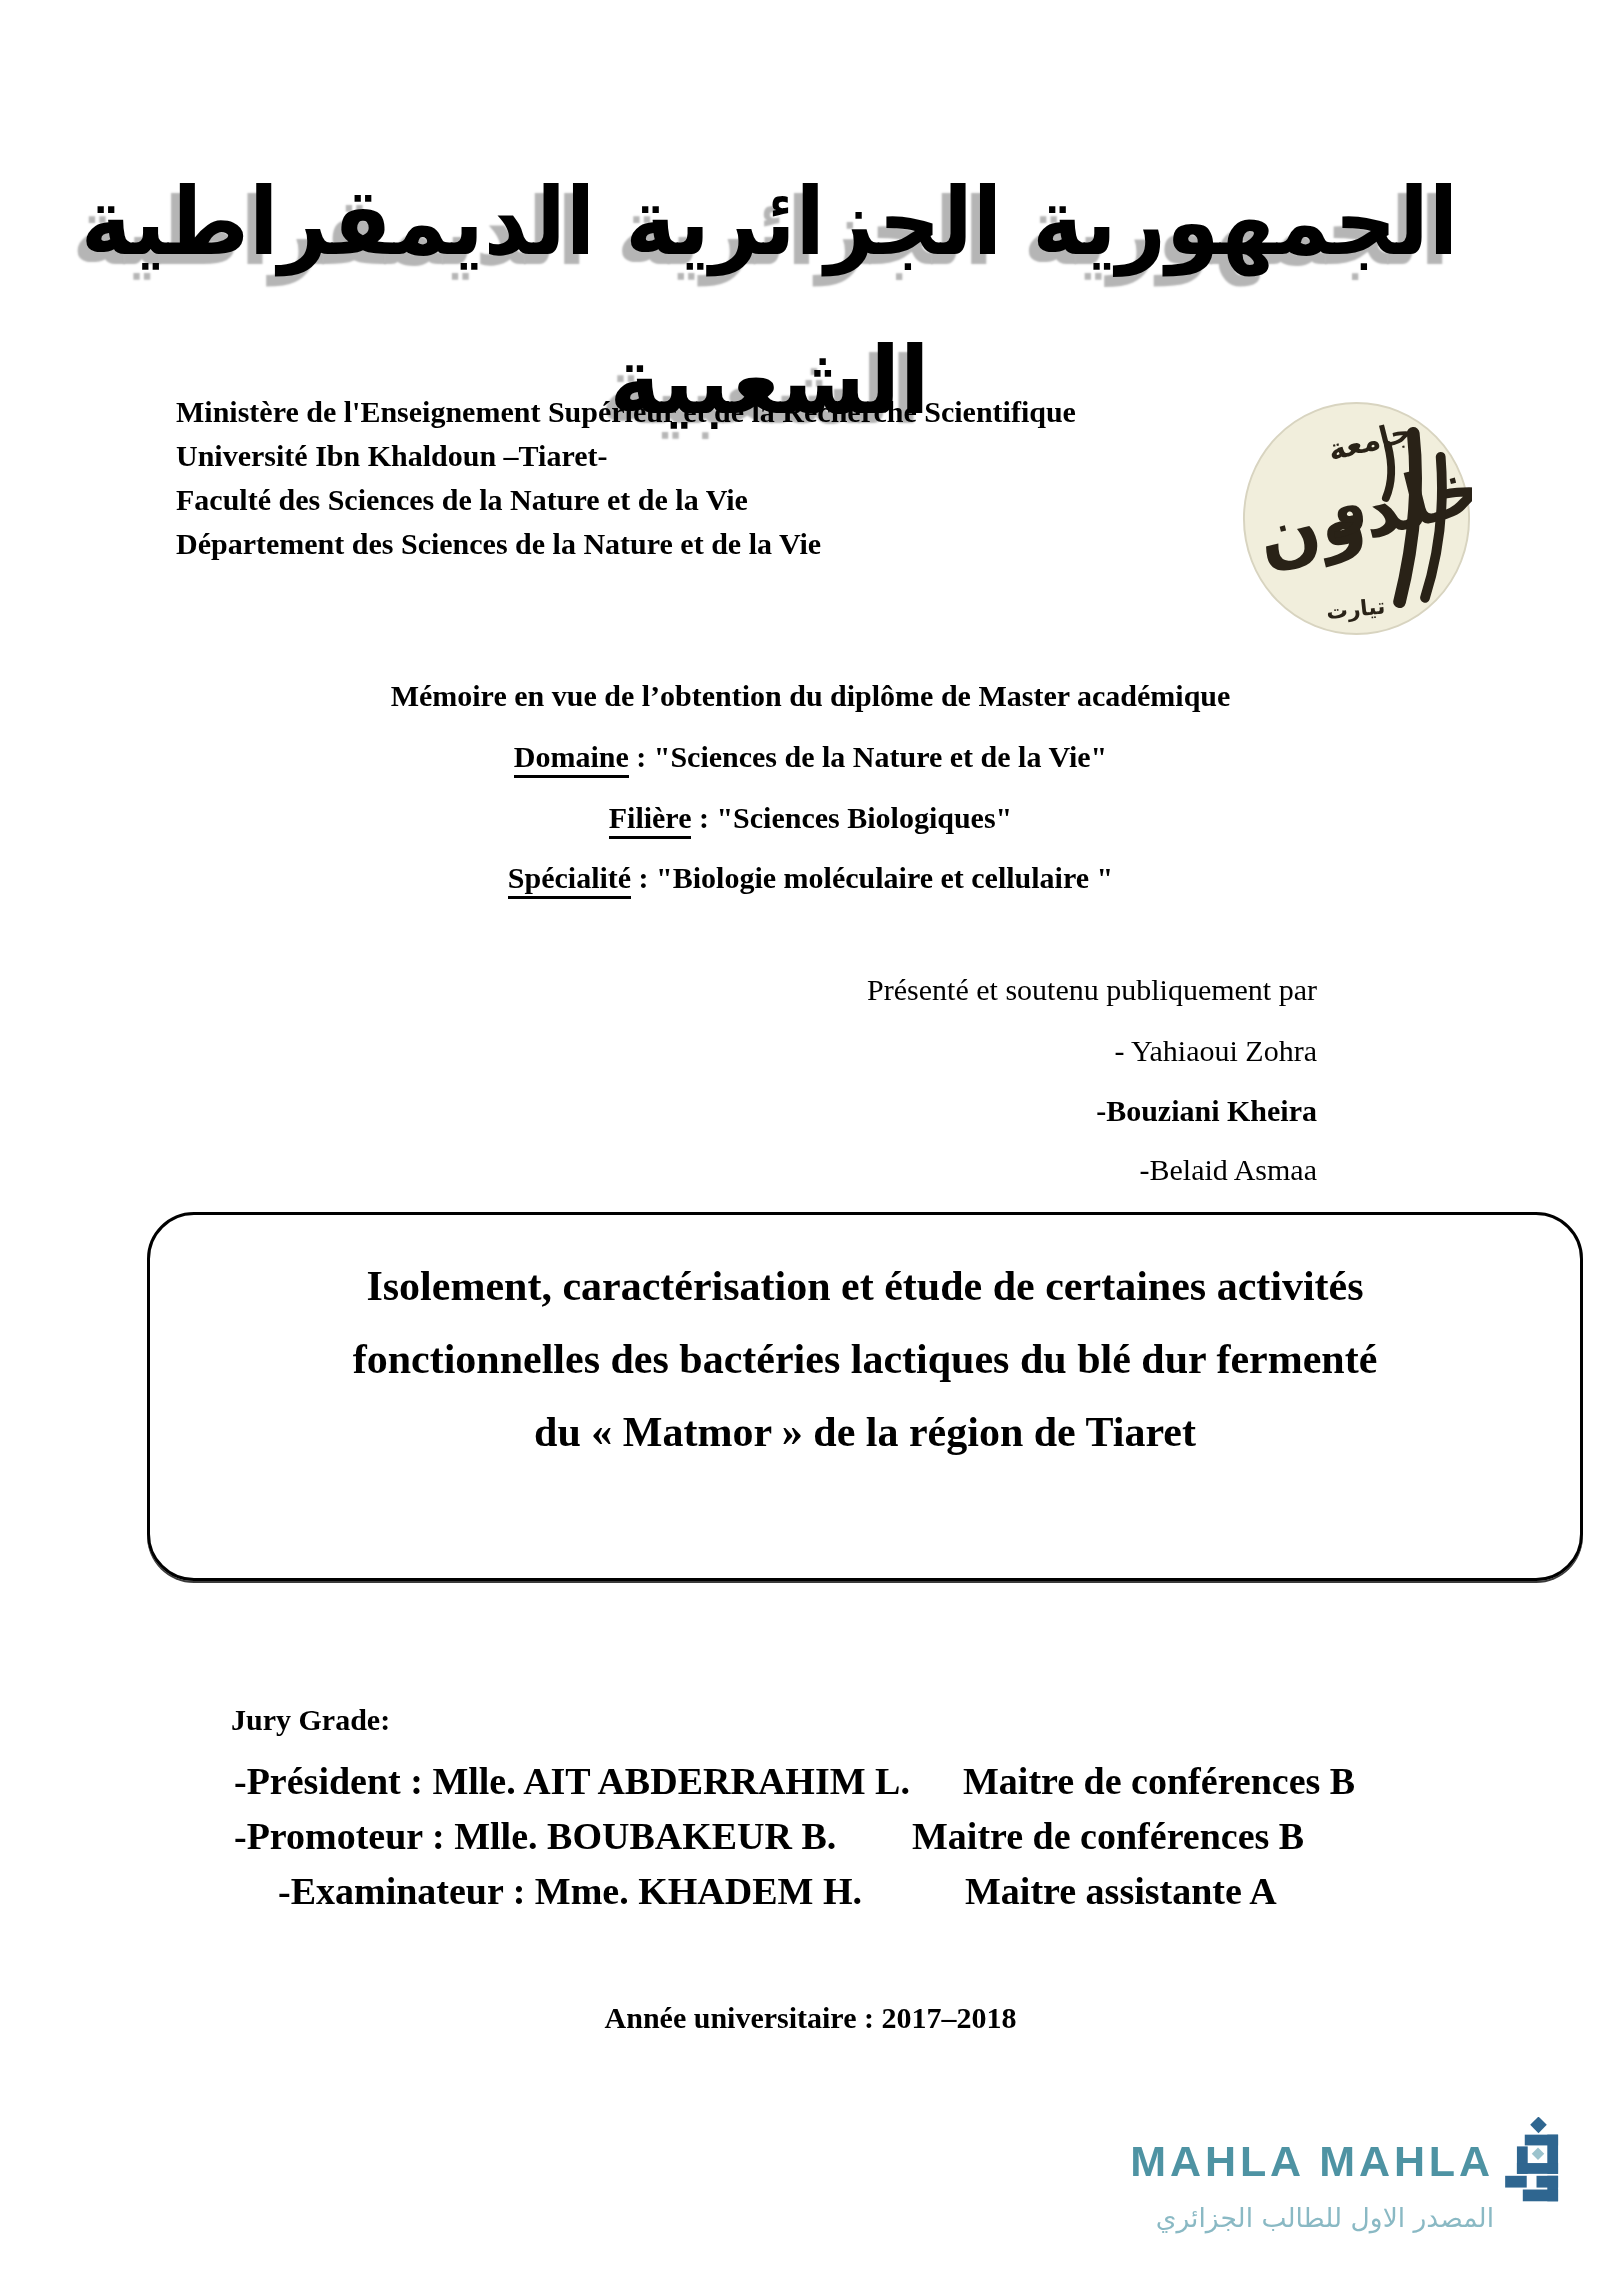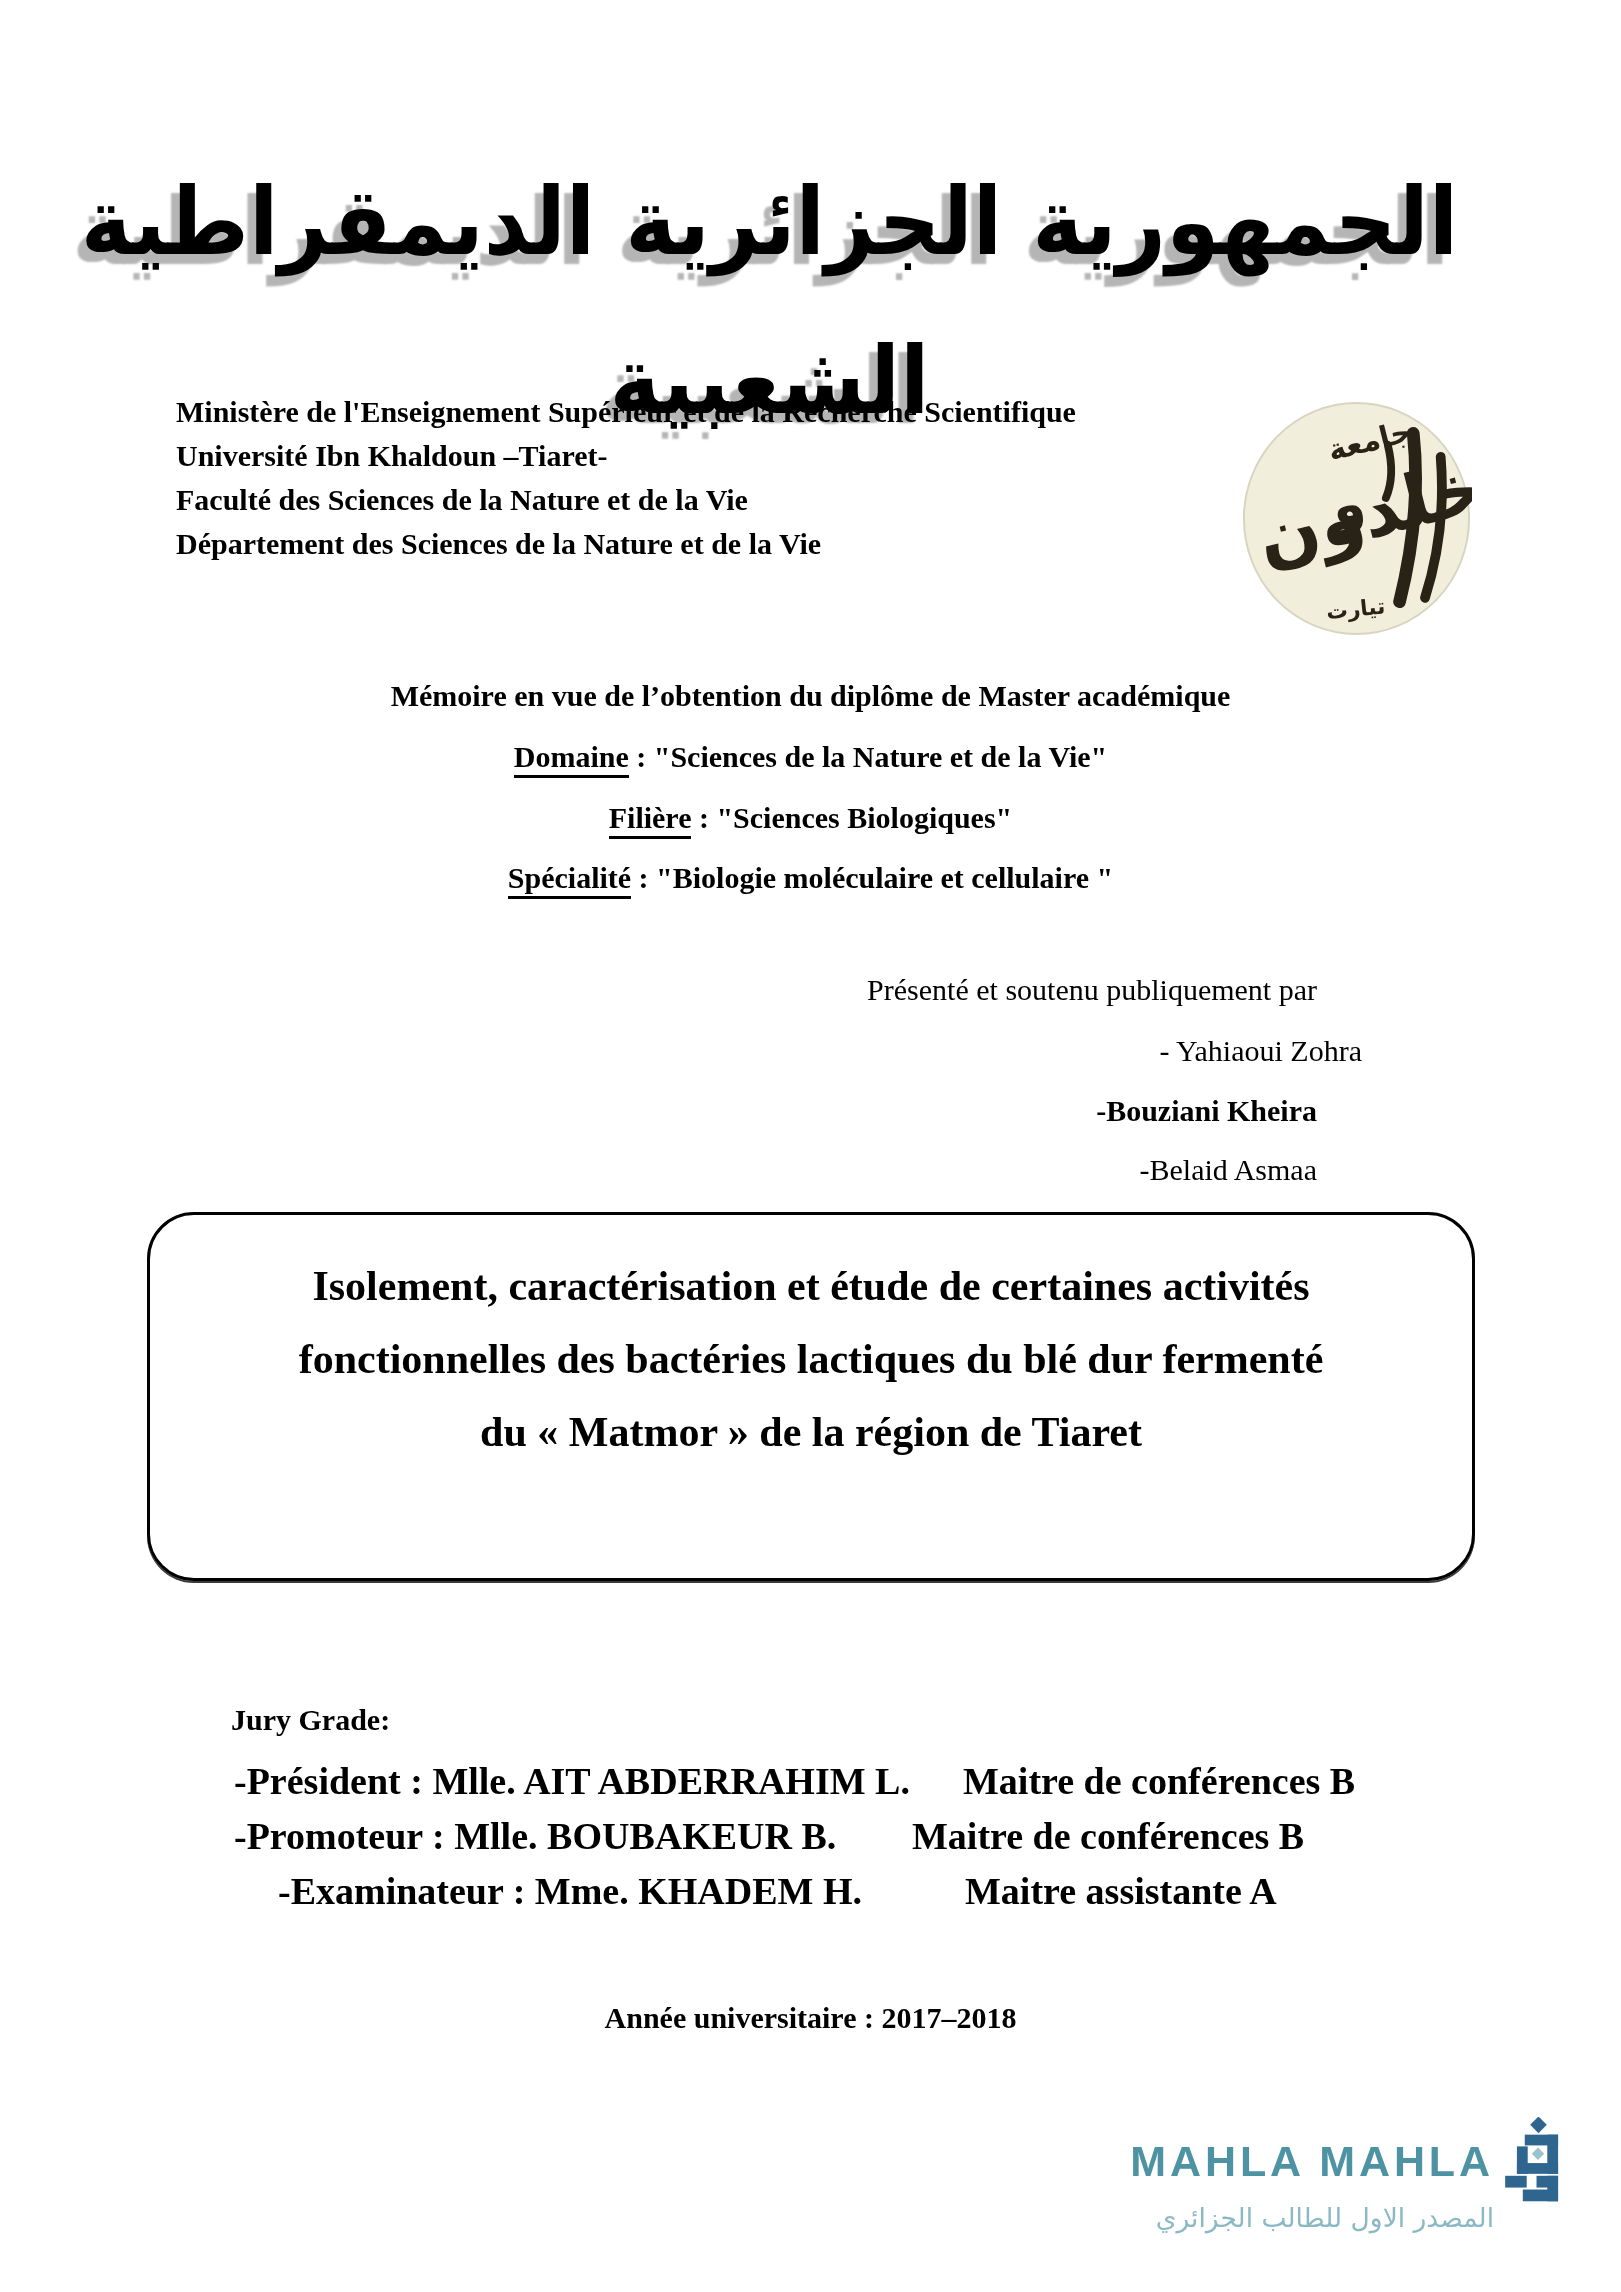--- a/index.html
+++ b/index.html
@@ -32,26 +32,26 @@
   
   .cline{position:absolute;left:0;width:1621px;text-align:center;font-size:30px;font-weight:bold;}
   .l-memoire{top:679px;}
   .l-domaine{top:740px;}
   .l-filiere{top:801px;}
   .l-specialite{top:861px;}
   .u{border-bottom:3.9px solid #000;padding-bottom:2px;}
   
   .pline{position:absolute;left:0;width:1317px;text-align:right;font-size:30px;font-weight:normal;}
   .l-presente{top:973px;}
-  .l-author1{top:1034px;padding-left:45px;}
+  .l-author1{top:1034px;}
   .l-author2{top:1094px;font-weight:bold;}
   .l-author3{top:1153px;}
   
   .title-box{
-    position:absolute;left:147px;top:1212px;width:1328px;height:369px;
+    position:absolute;left:147px;top:1212px;width:1436px;height:369px;
     box-sizing:border-box;
     border:3.9px solid #000;border-radius:47px;
     box-shadow:0 2px 0 #3a3a3a;
     text-align:center;
     padding:35px 39px 0 39px;
   }
   .title-box .ttl{font-size:42px;font-weight:bold;line-height:73px;}
   
   .jury-heading{position:absolute;left:231px;top:1703px;font-size:30px;font-weight:bold;}
   .jury-member{position:absolute;font-size:38px;font-weight:bold;white-space:nowrap;text-align:center;}

